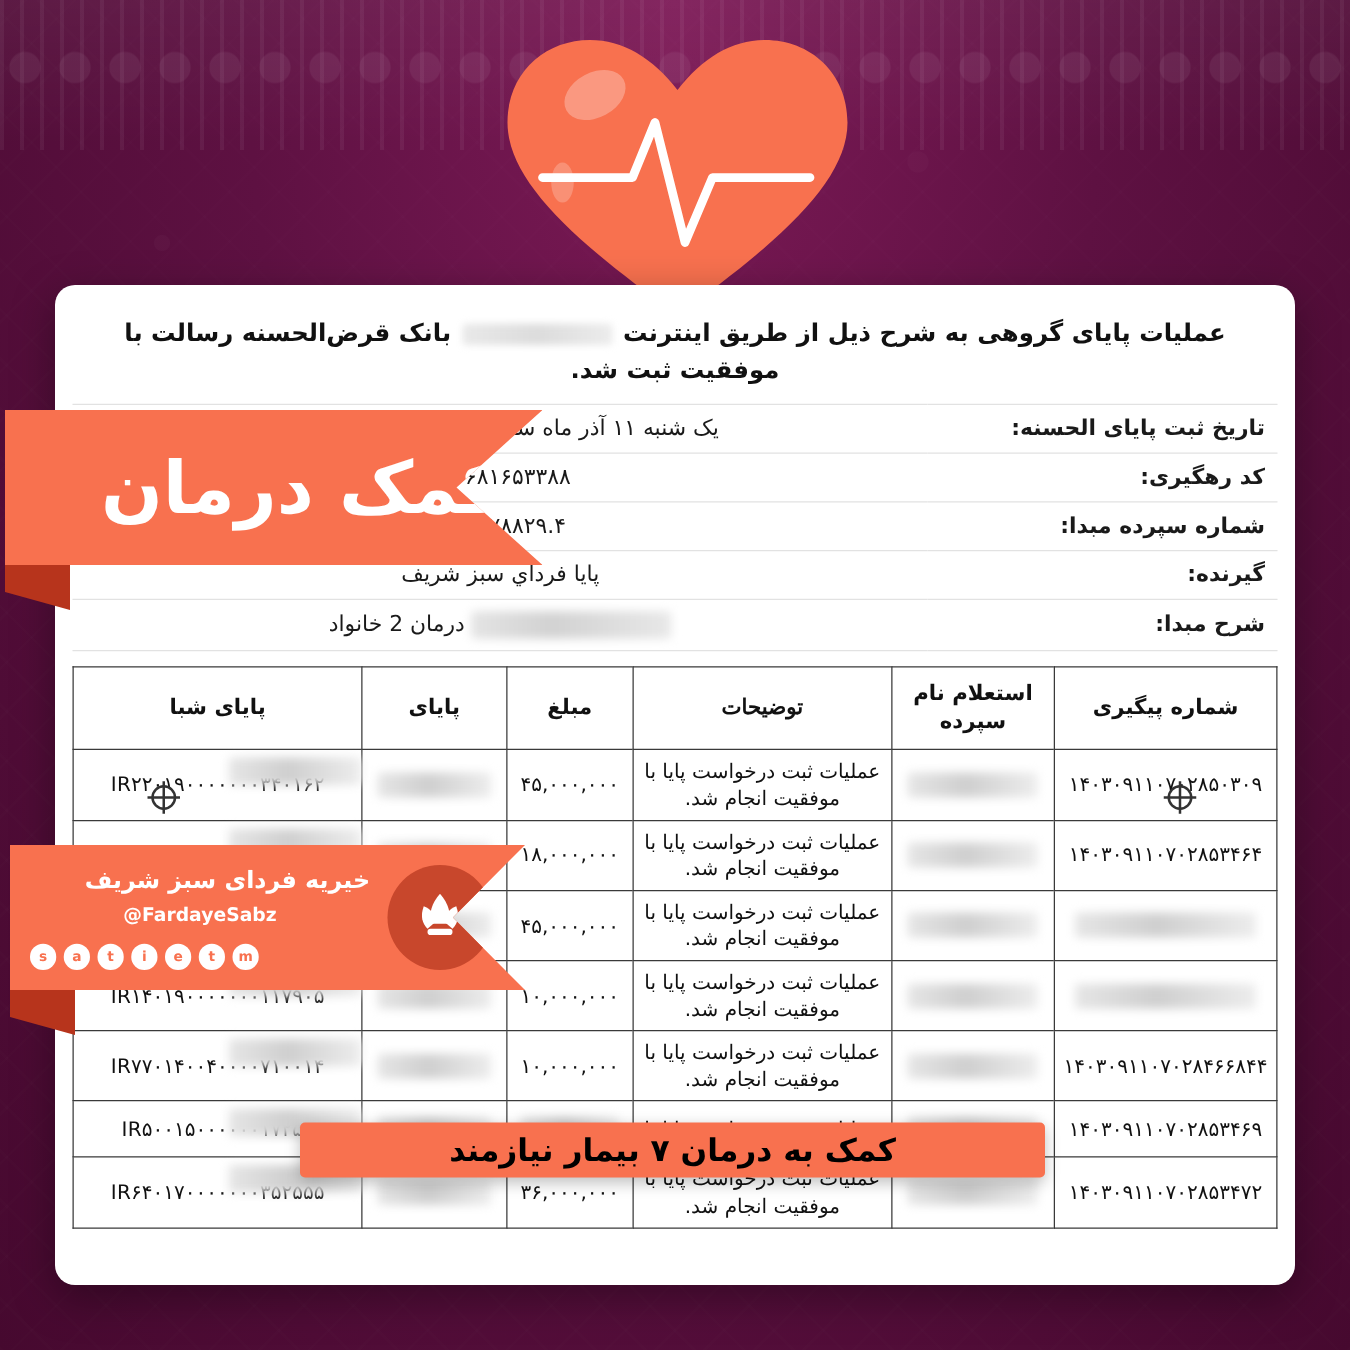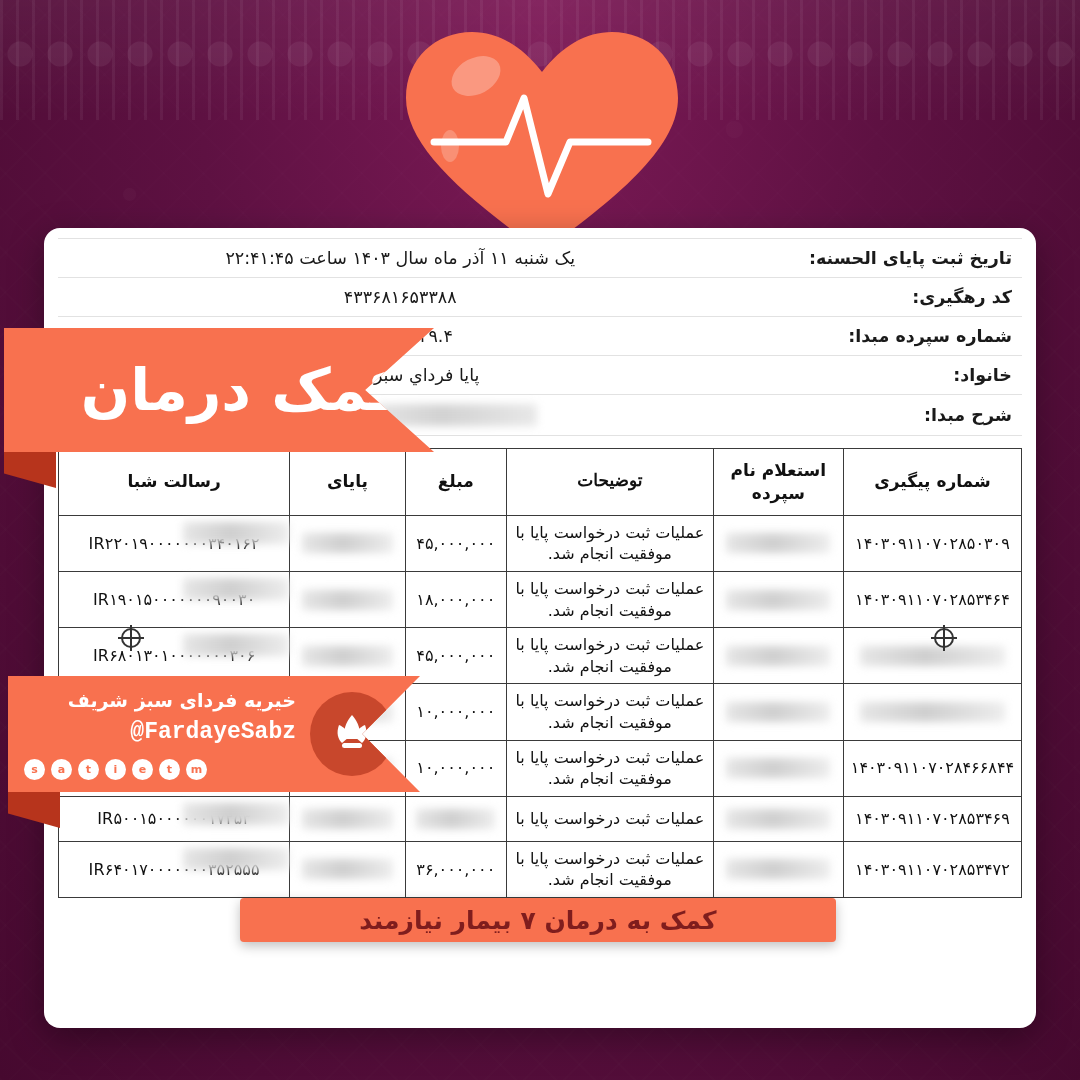--- a/index.html
+++ b/index.html
@@ -190,36 +190,36 @@
     display: flex; align-items: center; justify-content: center;
     flex: 0 0 auto;
   }
   .brand-text {
     margin-right: 14px;
     color: #fff; text-align: right; direction: rtl;
     display: flex; flex-direction: column; gap: 8px;
     flex: 1 1 auto;
   }
   .brand-line1 { font-size: 19px; font-weight: bold; }
-  .brand-line2 { font-size: 23px; font-weight: bold; direction: ltr; text-align: right; font-family: Liberation Mono, monospace; }
+  .brand-line2 { font-size: 15px; font-weight: bold; direction: ltr; text-align: center; }
   .social-row { display: flex; gap: 6px; margin-top: 6px; justify-content: flex-start; direction: ltr; }
   .social-chip {
     width: 21px; height: 21px; border-radius: 50%;
     background: #fff; color: #f8714f;
     font-size: 11px; display: flex; align-items: center; justify-content: center;
     font-weight: bold;
   }
 
   .ribbon-bottom {
     position: absolute;
     left: 240px; top: 898px;
     width: 596px; height: 44px;
     background: #f8714f;
     display: flex; align-items: center; justify-content: center;
-    color: #7f1d1d; font-size: 25px; font-weight: bold;
+    color: #000000; font-size: 25px; font-weight: bold;
     border-radius: 4px;
     box-shadow: 0 4px 12px rgba(0,0,0,.25);
     direction: rtl;
   }
 </style>
 </head>
 <body>
 
 <div id="stage">
   <div class="damask"></div>
@@ -229,58 +229,63 @@
     <svg class="heart" viewBox="0 0 288 232" xmlns="http://www.w3.org/2000/svg">
       <path d="M144 228 C 60 168, 8 120, 8 74 C 8 34, 38 8, 74 8 C 100 8, 124 22, 144 48 C 164 22, 188 8, 214 8 C 250 8, 280 34, 280 74 C 280 120, 228 168, 144 228 Z" fill="#f8714f"></path>
       <ellipse cx="78" cy="52" rx="26" ry="18" fill="#ffffff" opacity=".28" transform="rotate(-28 78 52)"></ellipse>
       <ellipse cx="52" cy="122" rx="9" ry="16" fill="#ffffff" opacity=".22"></ellipse>
       <path d="M36 118 H108 L126 74 L150 170 L172 118 H250" fill="none" stroke="#ffffff" stroke-width="7" stroke-linecap="round" stroke-linejoin="round"></path>
     </svg>
   </div>
 
   <div class="receipt">
 
+    <div class="r-head">
+      <span>عملیات پایای گروهی به شرح ذیل از طریق اینترنت</span>
+      <span class="blur-inline"></span>
+      <span>بانک قرض‌الحسنه رسالت با موفقیت ثبت شد.</span>
+    </div>
 
     <table class="info-table">
       <tbody>
         <tr>
           <td class="info-label">تاریخ ثبت پایای الحسنه:</td>
           <td class="info-value">یک شنبه ۱۱ آذر ماه سال ۱۴۰۳ ساعت ۲۲:۴۱:۴۵</td>
         </tr>
         <tr>
           <td class="info-label">کد رهگیری:</td>
           <td class="info-value">۴۳۳۶۸۱۶۵۳۳۸۸</td>
         </tr>
         <tr>
           <td class="info-label">شماره سپرده مبدا:</td>
           <td class="info-value">۱۰.۶۳۷۸۸۲۹.۴</td>
         </tr>
         <tr>
-          <td class="info-label">خانواد:</td>
+          <td class="info-label">گیرنده:</td>
           <td class="info-value">پایا فرداي سبز شریف</td>
         </tr>
         <tr>
           <td class="info-label">شرح مبدا:</td>
           <td class="info-value with-blur">
             <span class="blur-box"></span>
             <span>درمان 2 خانواد</span>
           </td>
         </tr>
       </tbody>
     </table>
 
     <table class="tx-table">
       <thead>
         <tr>
           <th class="c-track">شماره پیگیری</th>
           <th class="c-deposit">استعلام نام سپرده</th>
           <th class="c-desc">توضیحات</th>
           <th class="c-amount">مبلغ</th>
           <th class="c-receiver">پایای</th>
-          <th class="c-sheba">رسالت شبا</th>
+          <th class="c-sheba">پایای شبا</th>
         </tr>
       </thead>
       <tbody>
         <tr>
           <td>۱۴۰۳۰۹۱۱۰۷۰۲۸۵۰۳۰۹</td>
           <td>
               <span class="cell-blur"></span>
             </td>
           <td>عملیات ثبت درخواست پایا با موفقیت انجام شد.</td>
           <td>۴۵,۰۰۰,۰۰۰</td>

